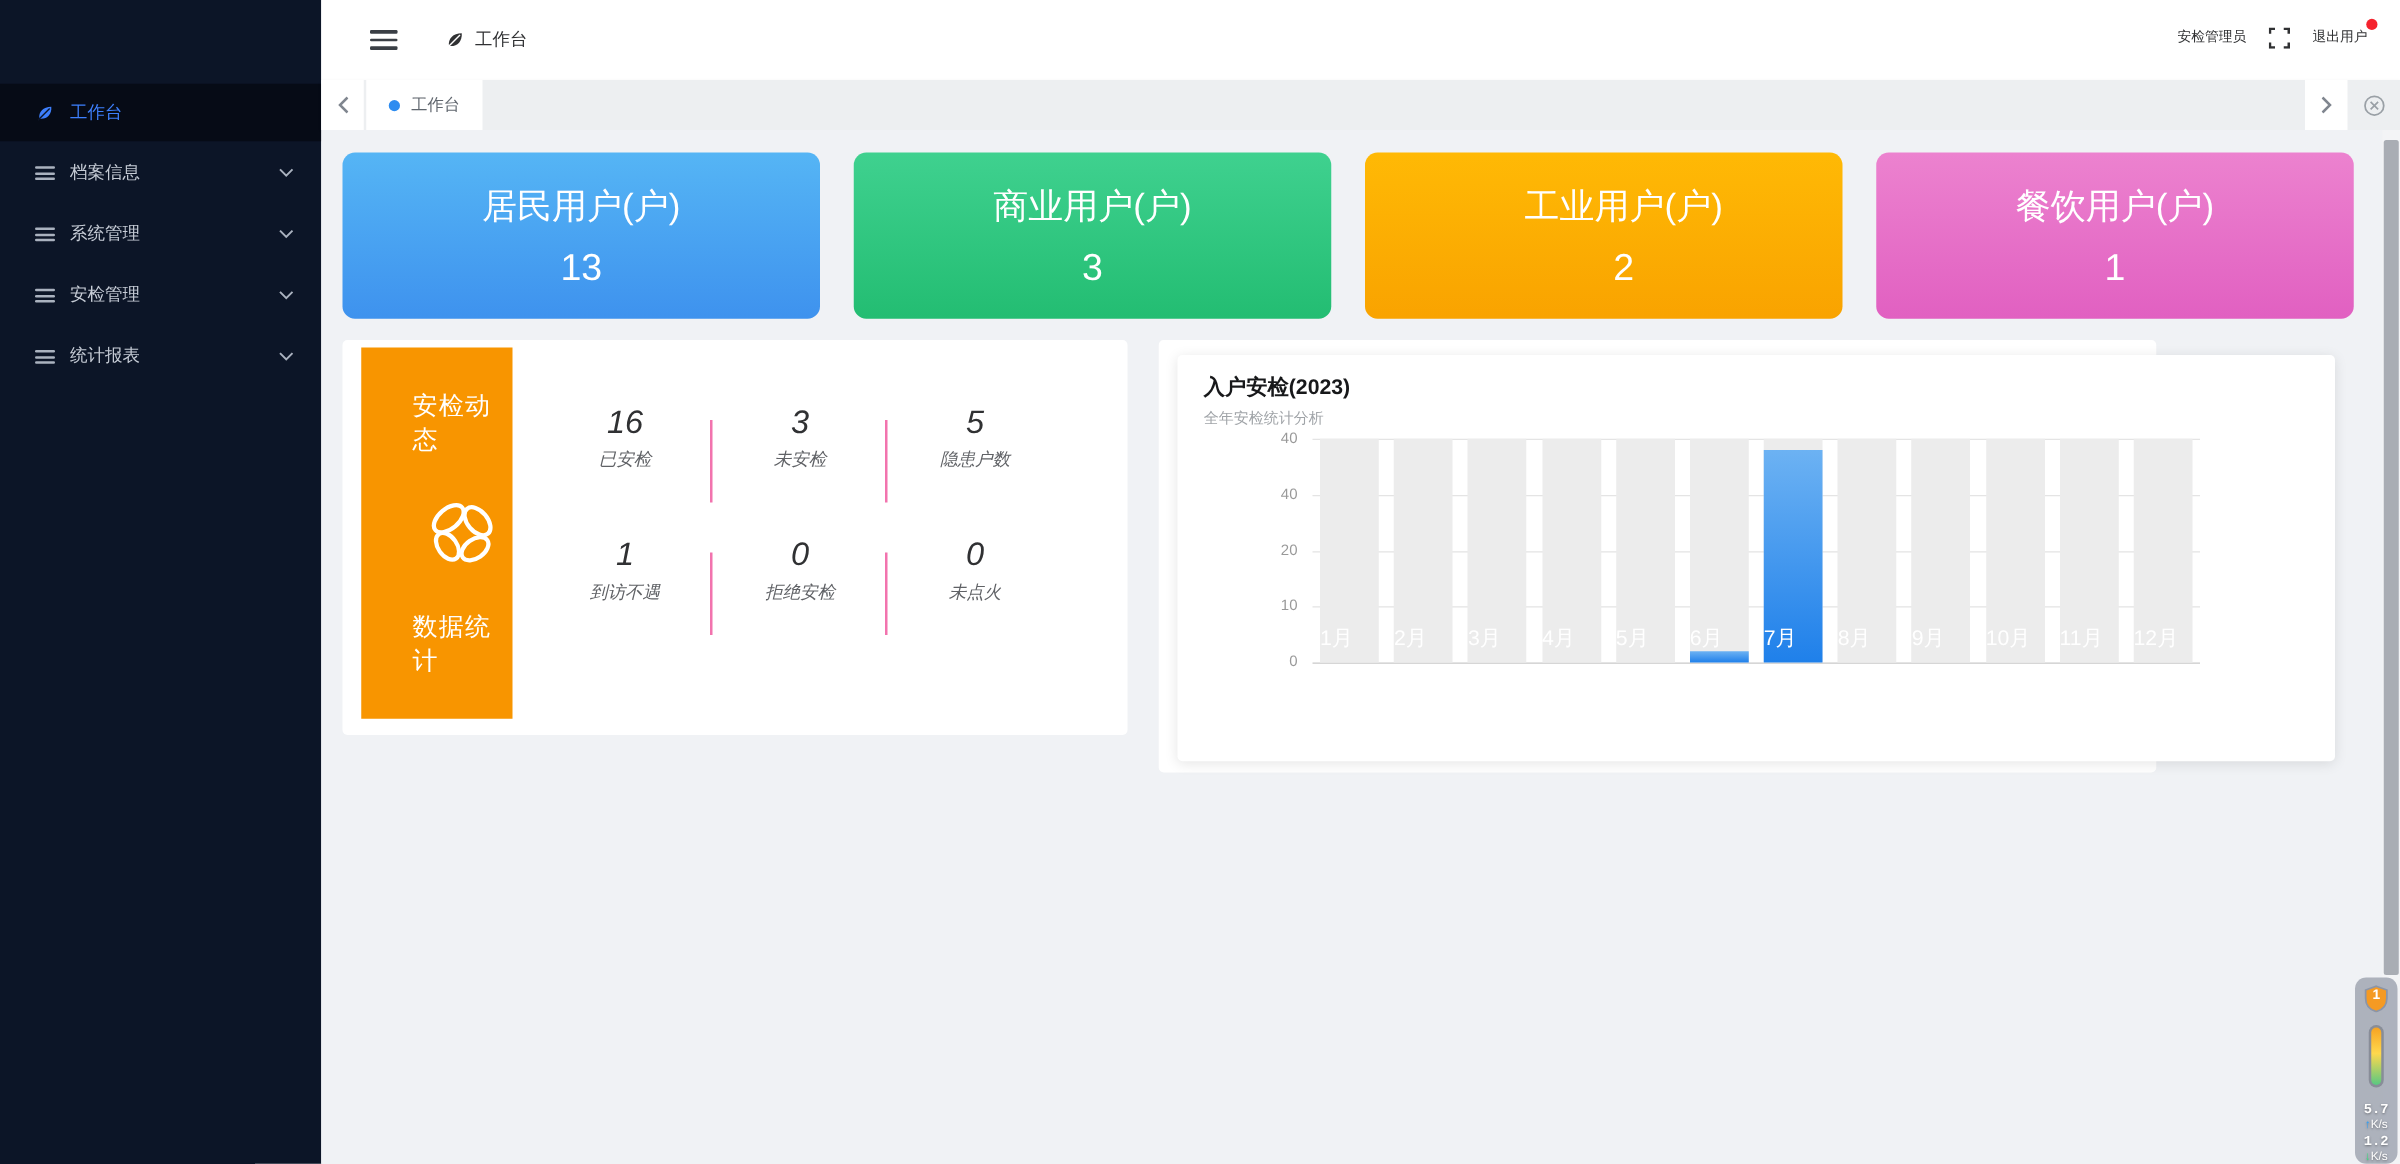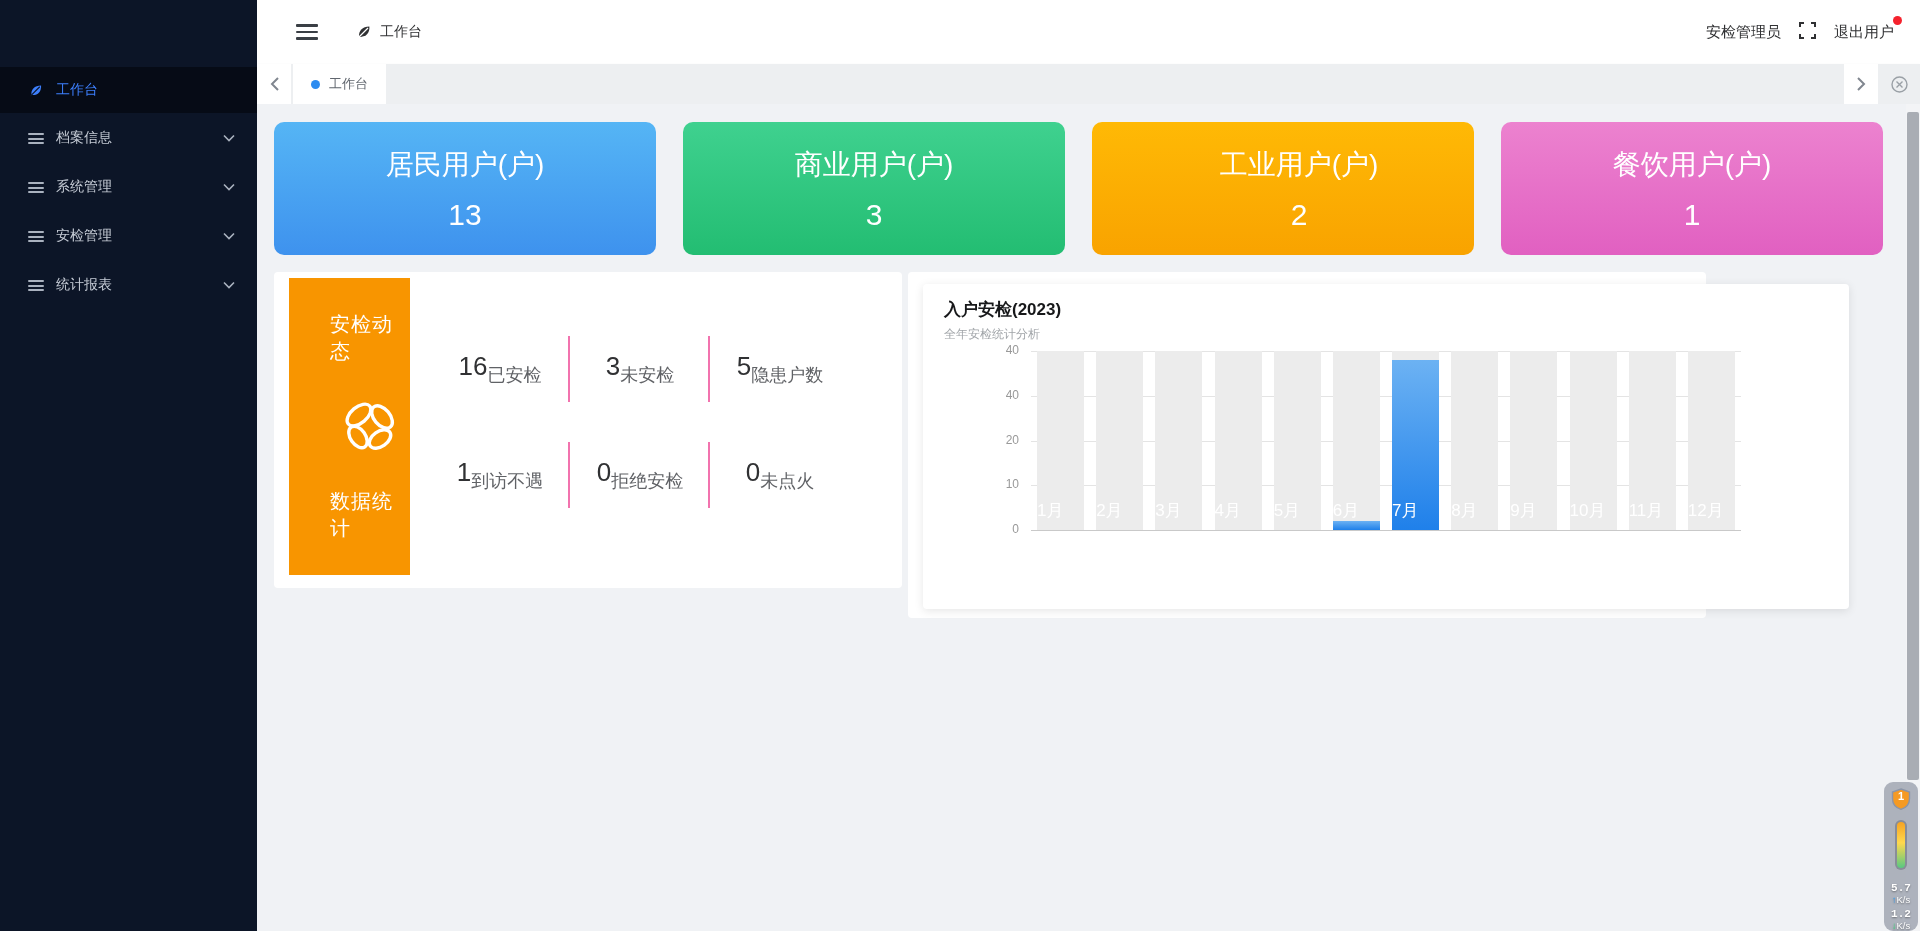--- a/index.html
+++ b/index.html
@@ -17,22 +17,22 @@
   .side-item .lbl { flex:1 1 auto; }
   .side-item svg { display:block; }
 
   
   .header { position:absolute; left:257px; top:0; width:1663px; height:64px; background:#fff;
     display:flex; align-items:center; }
   .hamburger { width:22px; margin-left:39px; cursor:pointer; }
   .hamburger span { display:block; height:2.5px; background:#3a3f45; margin:4px 0; border-radius:1px; }
   .crumb { display:flex; align-items:center; margin-left:38px; font-size:14px; color:#303133; cursor:pointer; }
   .crumb svg { margin-right:8px; }
-  .h-right { margin-left:auto; display:flex; align-items:center; gap:18px; padding-right:26px;
-    font-size:15px; color:#303133; }
+  .h-right { margin-left:auto; display:flex; gap:18px; padding-right:26px;
+    font-size:11px; color:#303133; }
   .h-user, .h-logout, .fs-btn { cursor:pointer; }
   .h-logout { position:relative; }
   .red-dot { position:absolute; top:-7px; right:-8px; width:9px; height:9px; border-radius:50%; background:#f5222d; }
 
   
   .tabbar { position:absolute; left:257px; top:64px; width:1663px; height:40px; background:#edeff1;
     display:flex; align-items:stretch; box-shadow:0 1px 3px rgba(0,0,0,.06); }
   .tab-arrow { width:34px; background:#fff; display:flex; align-items:center; justify-content:center;
     cursor:pointer; color:#80868f; }
   .tab-arrow.right { margin-left:auto; }
@@ -45,31 +45,31 @@
   .content { position:absolute; left:257px; top:104px; width:1663px; height:827px; background:#f0f2f5; }
 
   .cards { position:absolute; left:17px; top:18px; display:flex; gap:27px; }
   .stat-card { width:382px; height:133px; border-radius:10px; color:#fff; text-align:center;
     display:flex; flex-direction:column; justify-content:center; gap:14px; cursor:pointer; }
   .stat-card .t { font-size:28px; }
   .stat-card .v { font-size:30px; }
 
   .panel { position:absolute; background:#fff; border-radius:4px; }
   .panel-left  { left:17px;  top:168px; width:628px; height:316px; }
-  .panel-right { left:651px; top:168px; width:798px; height:346px; }
+  .panel-right { left:670px; top:168px; width:798px; height:346px; }
 
   .banner { position:absolute; left:15px; top:6px; width:121px; height:297px; color:#fff;
     display:flex; flex-direction:column; align-items:center; justify-content:space-around; padding:18px 0; }
   .banner .bt { font-size:20px; letter-spacing:1px; }
 
   .stats-grid { position:absolute; left:156px; top:50px; width:420px; display:grid;
     grid-template-columns:repeat(3,140px); grid-auto-rows:88px; row-gap:18px; }
-  .stat-cell { display:flex; align-items:center; justify-content:center; position:relative; }
+  .stat-cell { display:flex; flex-direction:column; align-items:center; position:relative;font-style:italic; }
   .stat-cell .num { font-size:26px; color:#303133; }
-  .stat-cell .cap { font-size:18px; color:#606266; margin-top:18px; }
+  .stat-cell .cap { font-size:14px; color:#606266; margin-top:6px; }
   .stat-cell.divider::after { content:""; position:absolute; right:0; top:14px; bottom:8px; width:2px; }
 
   
   .chart-card { position:absolute; left:15px; top:12px; width:926px; height:325px; background:#fff;
     border-radius:4px; box-shadow:0 2px 10px rgba(0,0,0,.10); }
   .chart-title { position:absolute; left:21px; top:14px; font-size:17px; font-weight:bold; color:#17181a; }
   .chart-sub { position:absolute; left:21px; top:42px; font-size:12px; color:#a0a4a8; }
   .plot { position:absolute; left:108px; top:67px; width:710px; height:179px; }
   .gridline { position:absolute; left:0; right:0; height:1px; background:#e4e4e4; }
   .gridline.base { background:#c9c9c9; }

